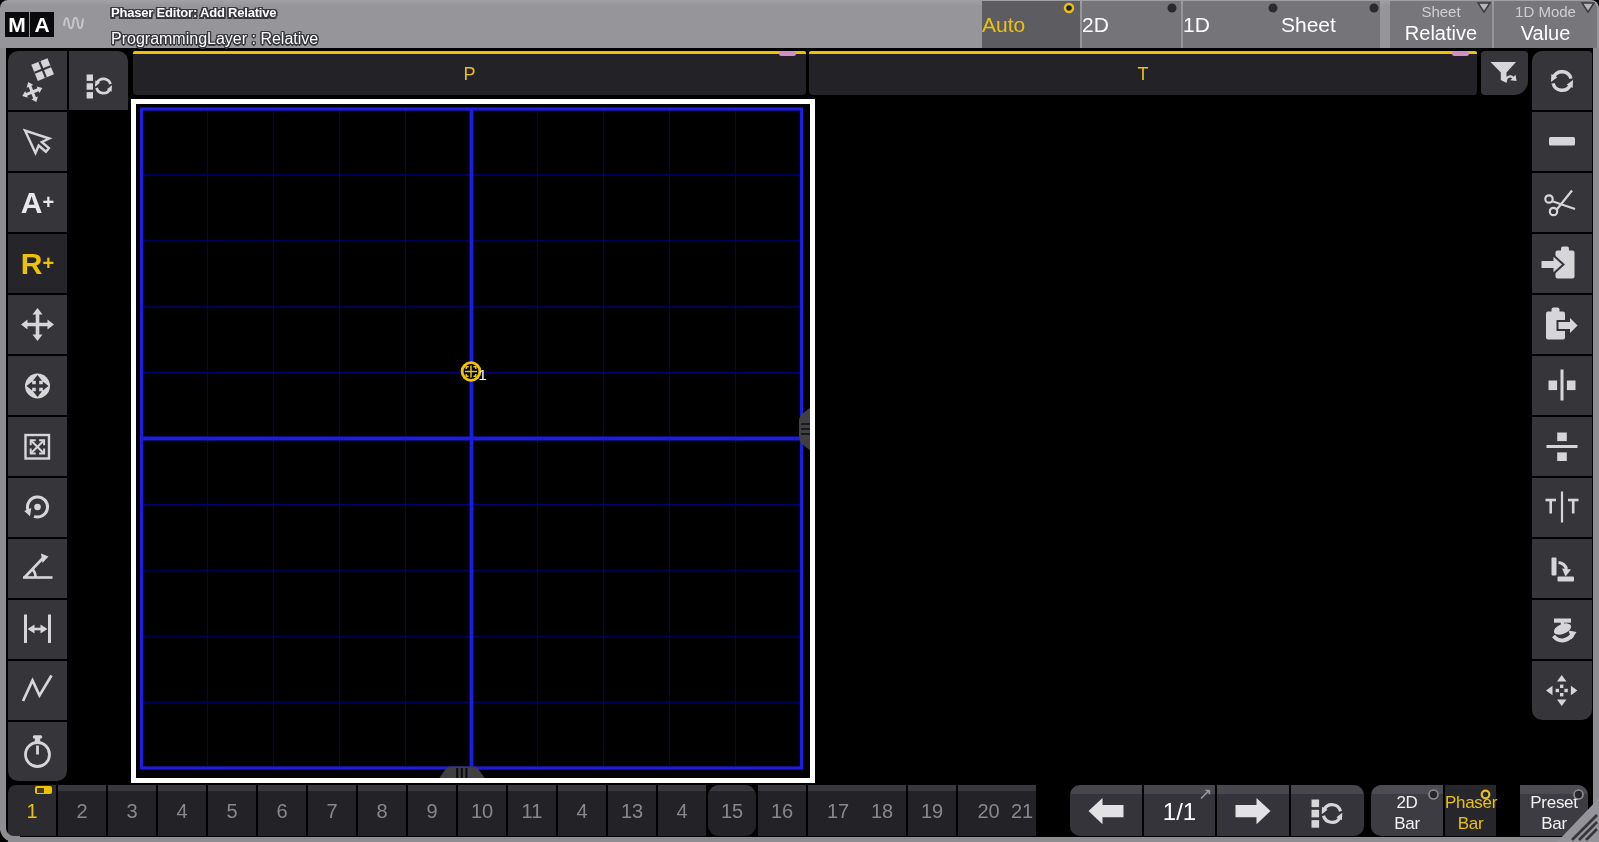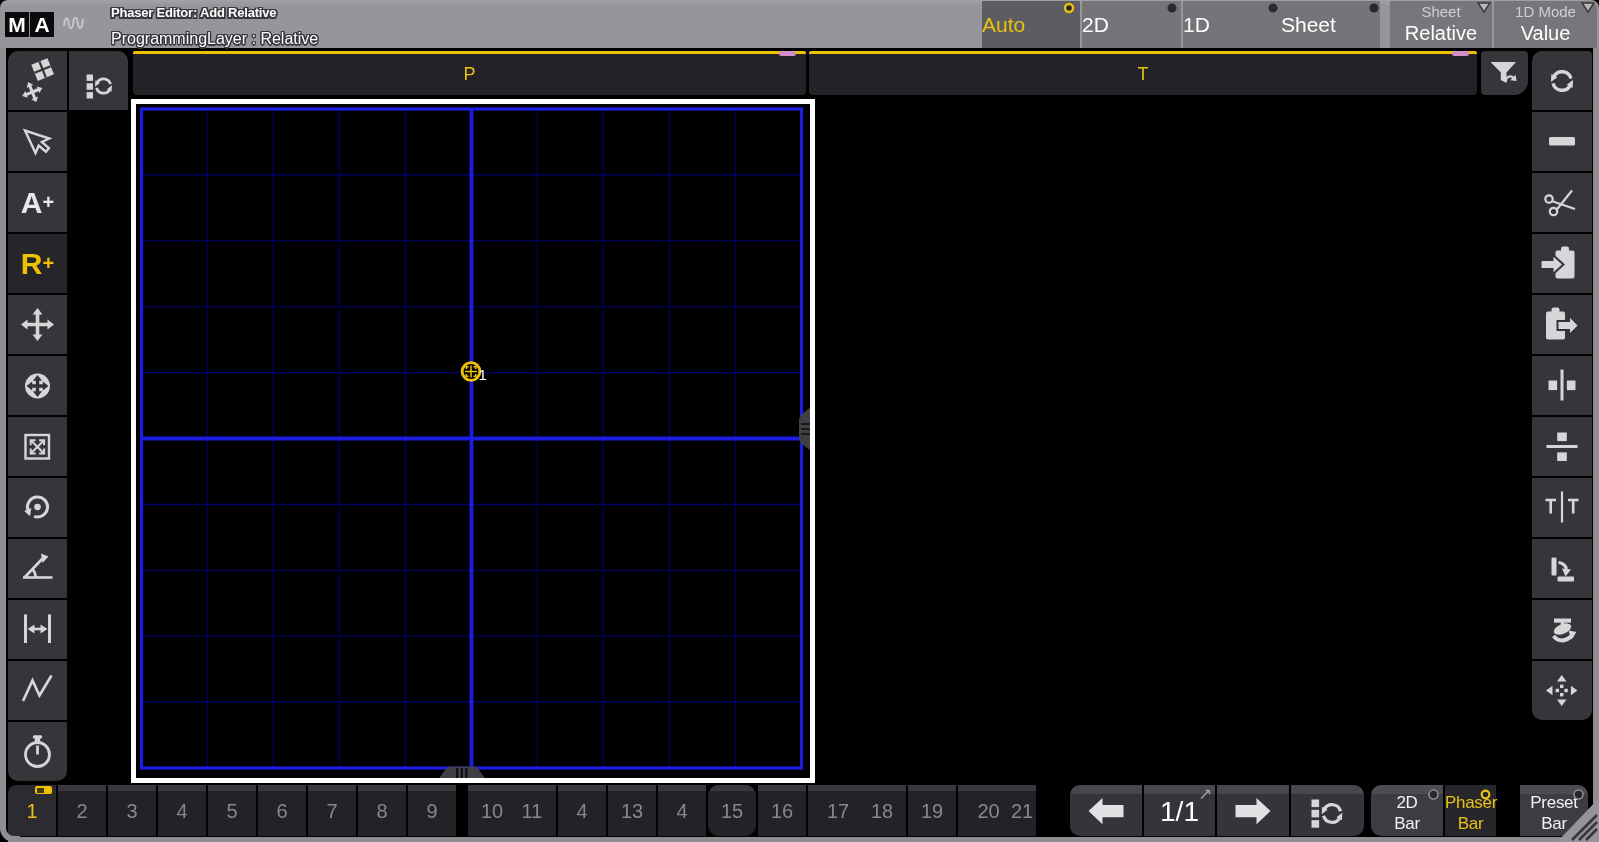--- a/index.html
+++ b/index.html
@@ -390,40 +390,40 @@
         <div class="abs" style="left:2px; top:1.5px; width:7px; height:5px; background:#4a3c06;"></div>
       </div>
       <div class="num abs" style="left:58px; width:48px;">2</div>
       <div class="num abs" style="left:108px; width:48px;">3</div>
       <div class="num abs" style="left:158px; width:48px;">4</div>
       <div class="num abs" style="left:208px; width:48px;">5</div>
       <div class="num abs" style="left:258px; width:48px;">6</div>
       <div class="num abs" style="left:308px; width:48px;">7</div>
       <div class="num abs" style="left:358px; width:48px;">8</div>
       <div class="num abs" style="left:408px; width:48px;">9</div>
-      <div class="num abs" style="left:468px; width:48px;">10</div>
+      <div class="num abs" style="left:458px; width:48px;">10</div>
       <div class="num abs" style="left:508px; width:48px;">11</div>
       <div class="num abs" style="left:558px; width:48px;">4</div>
       <div class="num abs" style="left:608px; width:48px;">13</div>
       <div class="num abs" style="left:658px; width:48px;">4</div>
       <div class="num abs" style="left:708px; width:48px;border-radius:11px;">15</div>
       <div class="num abs" style="left:758px; width:48px;">16</div>
       <div class="num abs" style="left:808px; width:60px;">17</div>
       <div class="num abs" style="left:858px; width:48px;">18</div>
       <div class="num abs" style="left:908px; width:48px;text-align:center;">19</div>
       <div class="num abs" style="left:958px; width:61px;">20</div>
       <div class="num abs" style="left:1008px; width:28px;">21</div>
     </div>
 
   <div class="navb abs icn" style="left:1070px; width:72px; border-radius:10px 0 0 10px;" id="ic-larr">
       <svg width="42" height="30" viewBox="0 0 48 34">
         <path d="M20 2 L20 10 L44 10 L44 24 L20 24 L20 32 L4 17 Z" fill="#e2e2e4"></path>
       </svg>
     </div>
-  <div class="navb abs" style="left:1144px; width:71px; color:#fff; font-size:28px; text-align:center; line-height:53px;">1/1
+  <div class="navb abs" style="left:1144px; width:71px; color:#fff; font-size:24px; text-align:center; line-height:53px;">1/1
     <svg class="abs" style="right:4px; top:3px;" width="12" height="12">
         <path d="M2 10.5 L9.5 3 M6.5 2.2 L10.3 2.6 L10.5 6.2" stroke="#9a9a9e" stroke-width="1.6" fill="none"></path>
       </svg>
   </div>
   <div class="navb abs icn" style="left:1217px; width:72px;" id="ic-rarr">
       <svg width="42" height="30" viewBox="0 0 48 34">
         <path d="M28 2 L28 10 L4 10 L4 24 L28 24 L28 32 L44 17 Z" fill="#e2e2e4"></path>
       </svg>
     </div>
   <div class="navb abs icn" style="left:1291px; width:73px; border-radius:0 10px 10px 0;" id="ic-cycle2">

